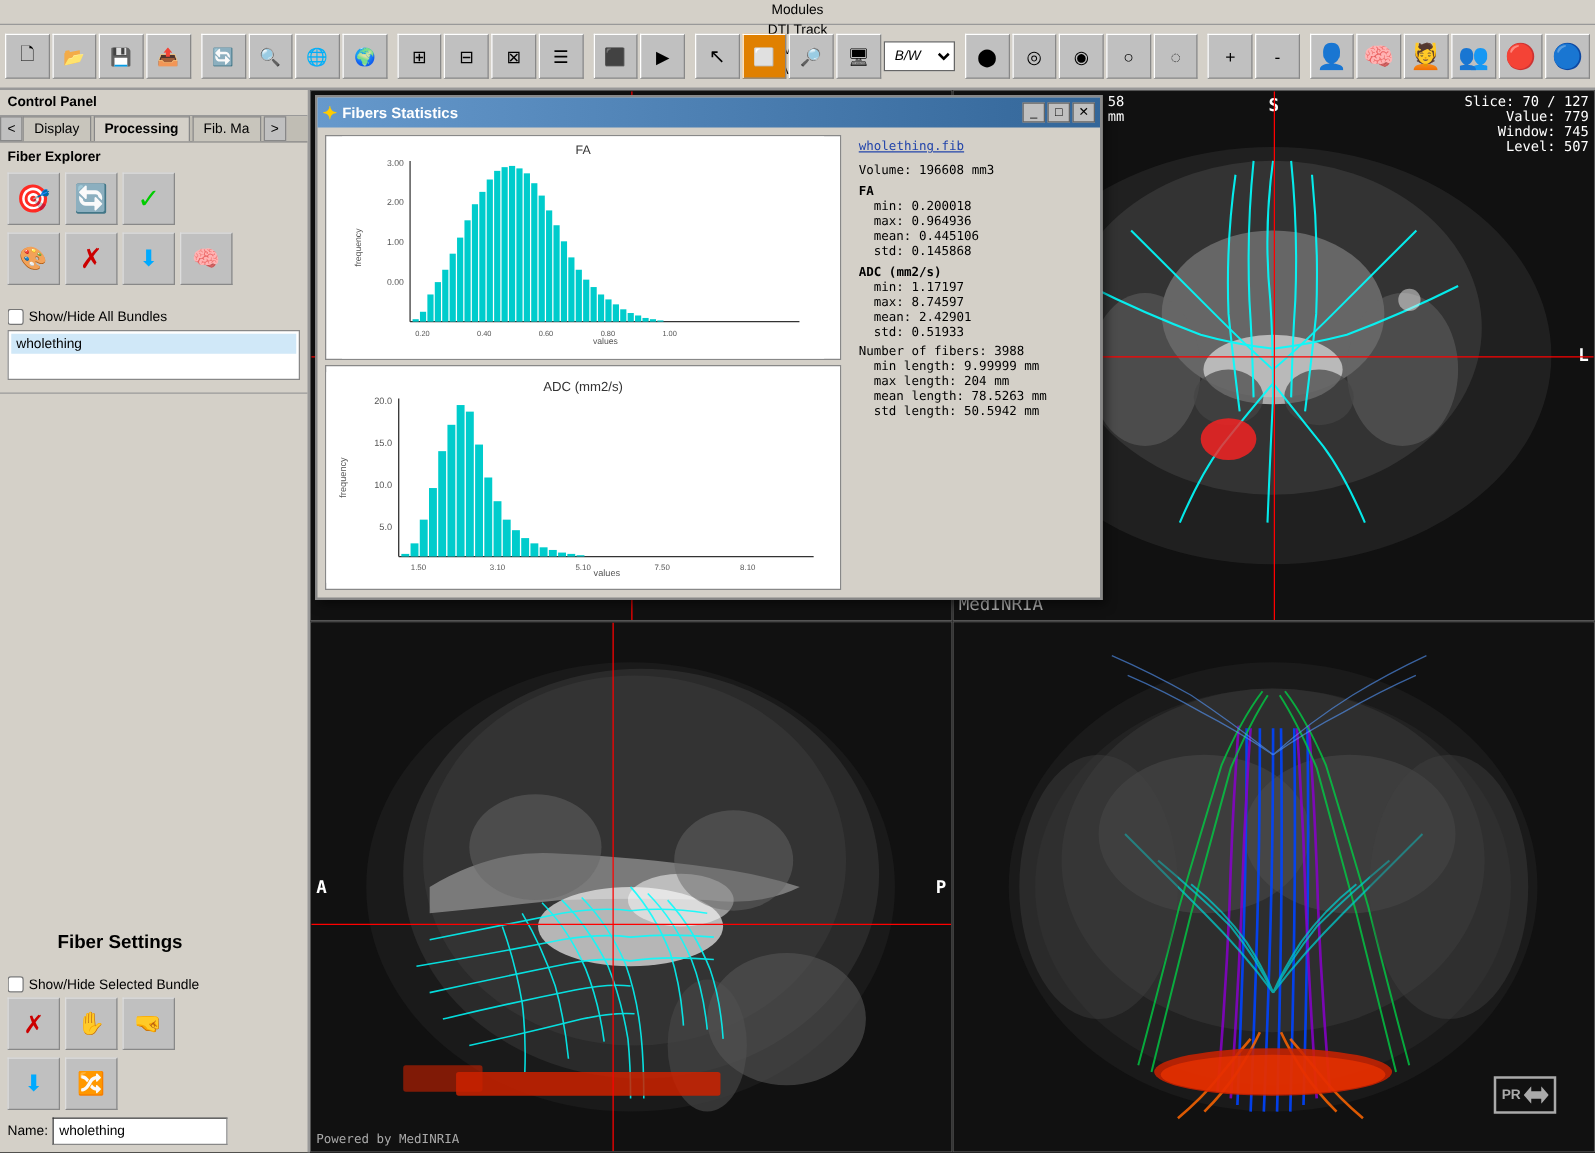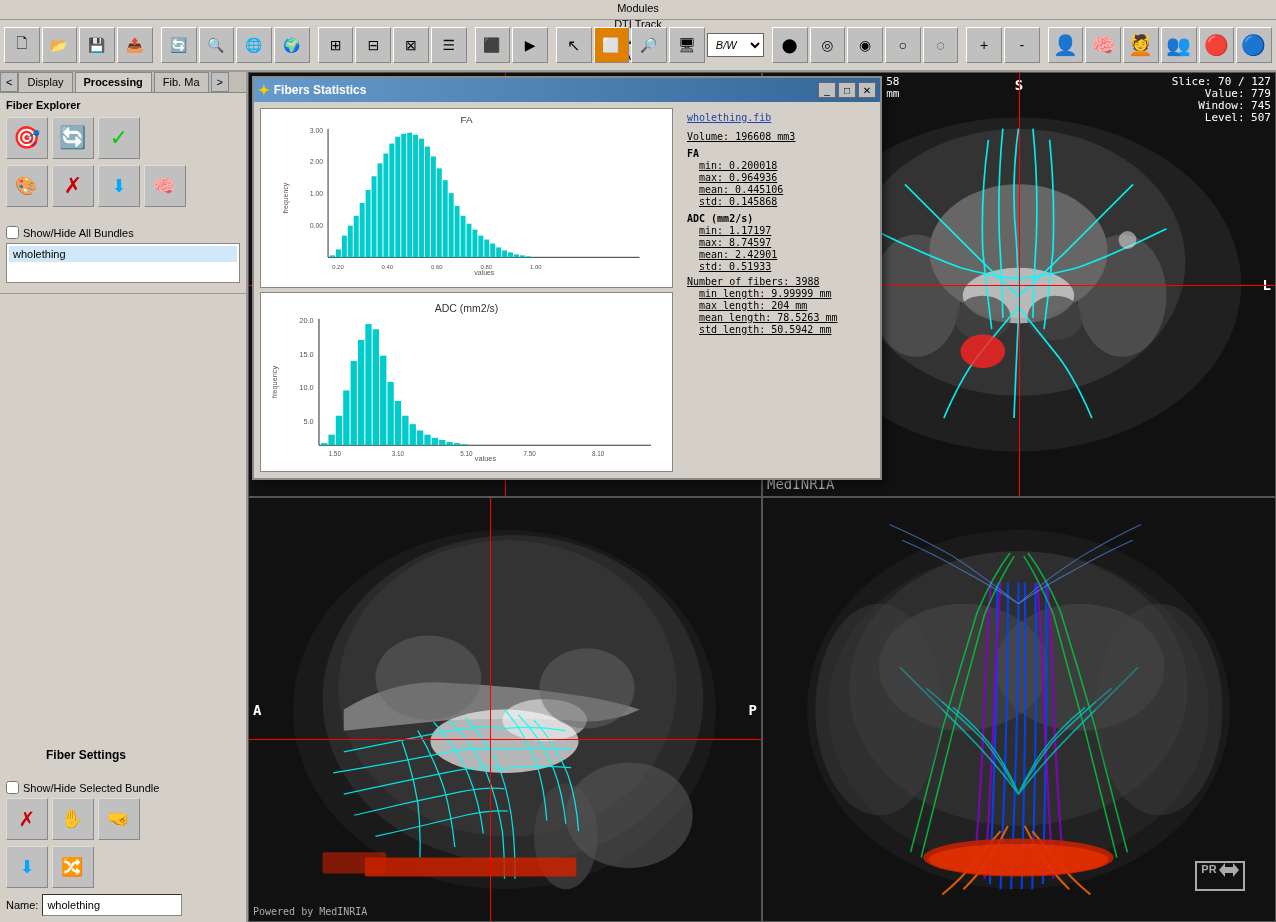--- a/index.html
+++ b/index.html
@@ -140,21 +140,21 @@
     .fiber-item {
       padding: 2px 4px;
       font-size: 11px;
       background: #d0e8f8;
     }
     #fiber-settings-section {
       padding: 6px;
       margin-top: auto;
     }
     #fiber-settings-title {
-      font-size: 12px;
+      font-size: 15px;
       font-weight: bold;
       margin-bottom: 4px;
       padding-left: 40px;
     }
     #name-row {
       display: flex;
       align-items: center;
       gap: 4px;
       margin-top: 6px;
     }
@@ -207,21 +207,21 @@
     .vp-info-tr { top: 2px; right: 4px; text-align: right; }
     .vp-letter-top { top: 4px; left: 50%; transform: translateX(-50%); font-size: 14px; font-weight: bold; }
     .vp-letter-right { top: 50%; right: 4px; transform: translateY(-50%); font-size: 14px; font-weight: bold; }
     .vp-letter-left { top: 50%; left: 4px; transform: translateY(-50%); font-size: 14px; font-weight: bold; }
     .vp-watermark { bottom: 4px; left: 4px; color: #aaa; font-size: 10px; }
     .vp-pr-badge {
       position: absolute;
       bottom: 30px; right: 30px;
       width: 50px; height: 30px;
       border: 2px solid #aaa;
-      display: flex; justify-content: center;
+      display: flex; align-items: center; justify-content: center;
       color: #aaa; font-size: 11px; font-weight: bold;
     }
 
     
     #stats-dialog {
       position: absolute;
       top: 4px;
       left: 4px;
       width: 630px;
       z-index: 100;
@@ -277,21 +277,21 @@
       font-size: 10px;
       color: #000;
       font-family: monospace;
     }
     .stats-filename {
       color: #2244aa;
       text-decoration: underline;
       margin-bottom: 8px;
       cursor: pointer;
     }
-    .stats-line { margin: 1px 0; text-decoration: underline; }
+    .stats-line { margin: 1px 0; }
     .stats-section { margin-top: 6px; font-weight: bold; }
     .stats-indent { margin-left: 12px; }
 
     
     .chart-title { font-size: 10px; fill: #333; }
 
     
     .crosshair-h {
       position: absolute;
       left: 0; right: 0;
@@ -360,20 +360,21 @@
   <button class="toolbar-btn" style="font-size:20px;">🧠</button>
   <button class="toolbar-btn" style="font-size:20px;">💆</button>
   <button class="toolbar-btn" style="font-size:20px;">👥</button>
   <button class="toolbar-btn" style="font-size:20px; color:#c00;">🔴</button>
   <button class="toolbar-btn" style="font-size:20px;">🔵</button>
 </div>
 
 <div id="main">
 
   <div id="left-panel">
+    <div id="control-panel-header">Control Panel</div>
 
     <div id="tab-bar">
       <span class="tab-nav">&lt;</span>
       <span class="tab-btn">Display</span>
       <span class="tab-btn active">Processing</span>
       <span class="tab-btn">Fib. Ma</span>
       <span class="tab-nav">&gt;</span>
     </div>
 
     <div id="fiber-explorer-section">

